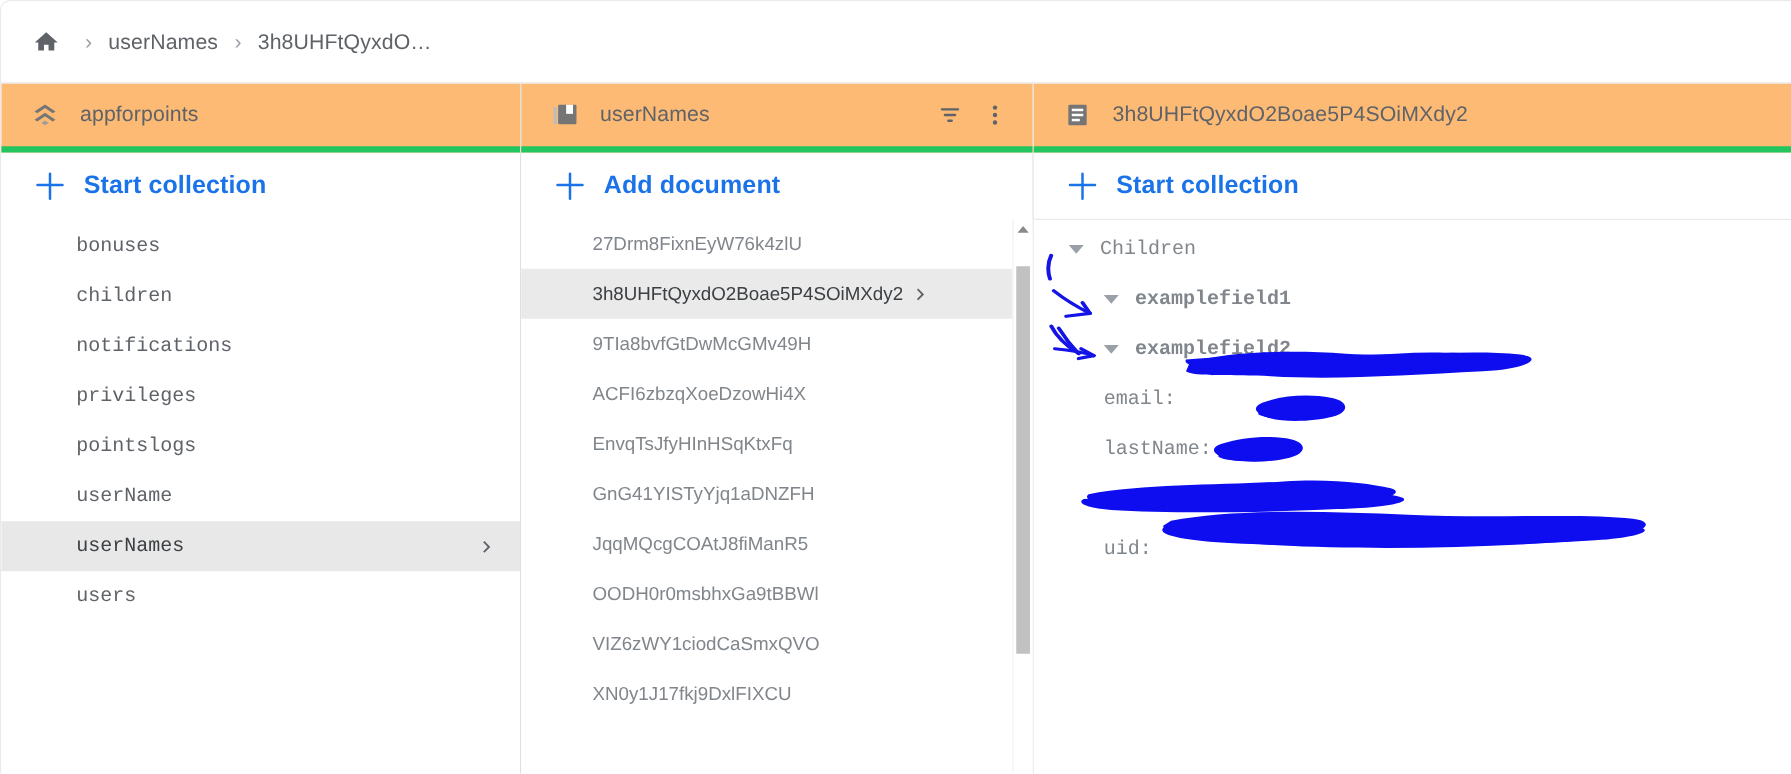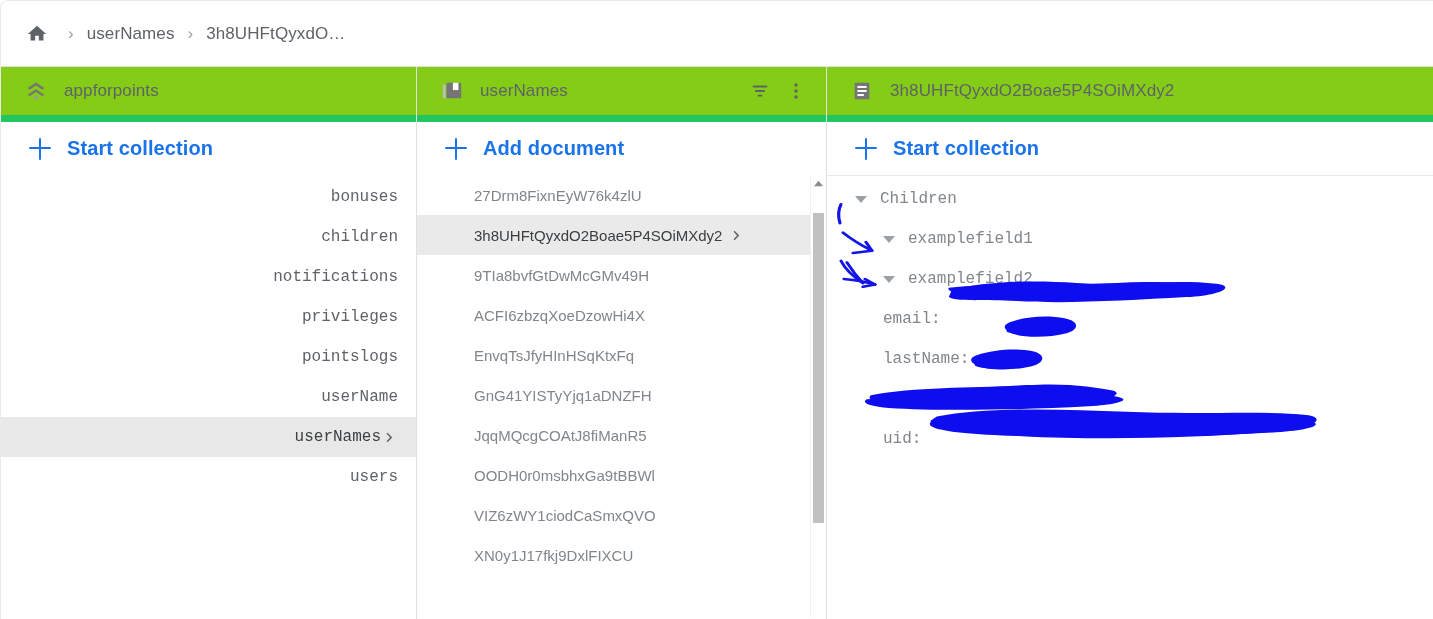--- a/index.html
+++ b/index.html
@@ -74,22 +74,22 @@
   }
   .panel-left   { width: 416px; border-right: 1px solid #e0e0e0; }
   .panel-mid    { width: 410px; border-right: 1px solid #e0e0e0; }
   .panel-right  { flex: 1 1 auto; }
 
   .panel-header {
     height: 55px;
     display: flex;
     align-items: center;
     padding: 0 14px 0 22px;
-    background: #84cc16;
-    border-bottom: 7px solid #22c55e;
+    background: #fdba74;
+    border-bottom: 5px solid #22c55e;
     box-sizing: border-box;
   }
   .panel-header .ph-icon {
     width: 26px;
     height: 26px;
     display: inline-flex;
     align-items: center;
     justify-content: center;
     margin-right: 15px;
     flex: 0 0 auto;
@@ -162,21 +162,21 @@
     box-sizing: border-box;
     font-family: "Liberation Mono", monospace;
     font-size: 16px;
     color: #5f6368;
     letter-spacing: 0;
   }
   .coll-item.selected {
     background: #e8e8e8;
     color: #3c4043;
   }
-  .coll-item .ci-label { flex: 1 1 auto; white-space: nowrap; text-align: right; }
+  .coll-item .ci-label { flex: 1 1 auto; white-space: nowrap; }
   .coll-item .ci-chevron {
     flex: 0 0 auto;
     display: none;
     color: #5f6368;
   }
   .coll-item.selected .ci-chevron { display: inline-flex; }
 
   
   .doc-scroll-wrap { position: relative; }
   .doc-list { padding-top: 0; }
@@ -247,21 +247,21 @@
     position: relative;
   }
   .field-row .caret {
     width: 0; height: 0;
     border-left: 6px solid transparent;
     border-right: 6px solid transparent;
     border-top: 7px solid #9aa0a6;
     margin-right: 13px;
     flex: 0 0 auto;
   }
-  .field-row.indent-1 { padding-left: 56px; }
+  .field-row.indent-1 { padding-left: 56px; font-weight: bold; }
   .field-row.leaf { padding-left: 56px; }
   .field-row .fname { white-space: nowrap; }
   .field-row .fname-leaf { white-space: nowrap; color: #80868b; }
 
   
   .redactions {
     position: absolute;
     left: 0; top: 0;
     width: 100%; height: 100%;
     pointer-events: none;

